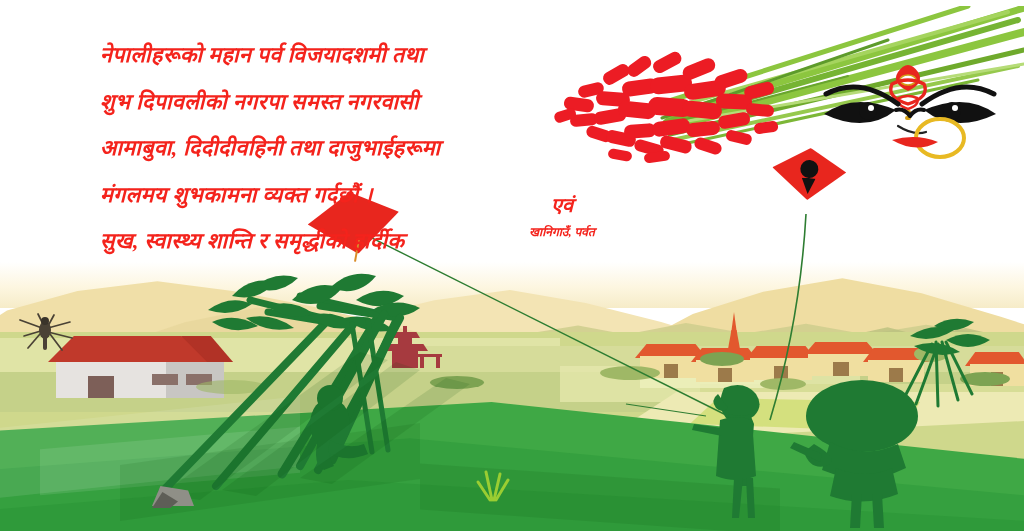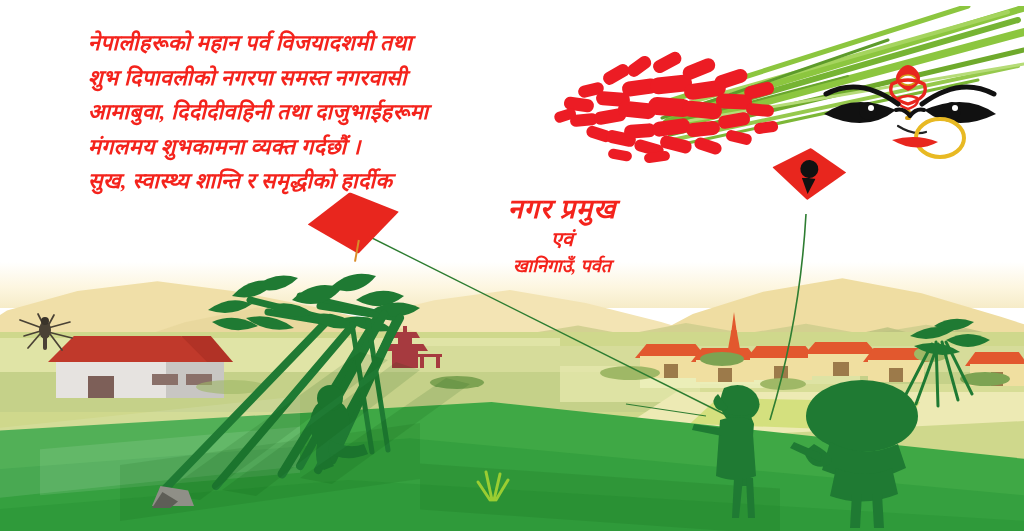--- a/index.html
+++ b/index.html
@@ -115,28 +115,28 @@
   
   .bouquet{position:absolute;left:548px;top:6px;width:476px;height:160px;}
 
   
   .durga{position:absolute;left:800px;top:40px;width:224px;height:130px;}
 
   
   .msg{position:absolute;left:84px;top:24px;width:470px;color:#f4231c;
        font-family:"Liberation Serif",serif;font-style:italic;font-weight:700;
        font-size:21.5px;line-height:30.5px;letter-spacing:.4px;white-space:nowrap;}
-  .msg div{margin:4px;}
+  .msg div{margin:16px;}
 
   .sigwrap{position:absolute;left:352px;top:192px;width:420px;text-align:center;color:#f4231c;
        font-family:"Liberation Serif",serif;font-style:italic;font-weight:700;}
   .sig-title{font-size:27px;line-height:34px;letter-spacing:1px;}
   .sig-and{font-size:20px;line-height:26px;}
   .sig-org{font-size:30px;line-height:40px;letter-spacing:.5px;margin-top:4px;}
-  .sig-addr{font-size:18px;line-height:26px;margin-top:1px;text-align:center;}
+  .sig-addr{font-size:12px;line-height:26px;margin-top:1px;text-align:center;}
 </style>
 </head>
 <body>
 
 <div id="card">
 
   <div class="sky"></div>
 
   <div class="bouquet">
     <svg width="476" height="160" viewBox="0 0 476 160">
@@ -473,18 +473,17 @@
 
   <div class="msg">
     <div>नेपालीहरूको महान पर्व विजयादशमी तथा</div>
     <div>शुभ दिपावलीको नगरपा समस्त नगरवासी</div>
     <div>आमाबुवा, दिदीदीवहिनी तथा दाजुभाईहरूमा</div>
     <div>मंगलमय शुभकामना व्यक्त गर्दछौं ।</div>
     <div>सुख, स्वास्थ्य शान्ति र समृद्धीको हार्दीक</div>
   </div>
 
   <div class="sigwrap">
-    <div class="sig-title">नगर प्रमुख</div>
     <div class="sig-and">एवं</div>
     <div class="sig-addr">खानिगाउँ, पर्वत</div>
   </div>
 
 </div>
 
 </body></html>

